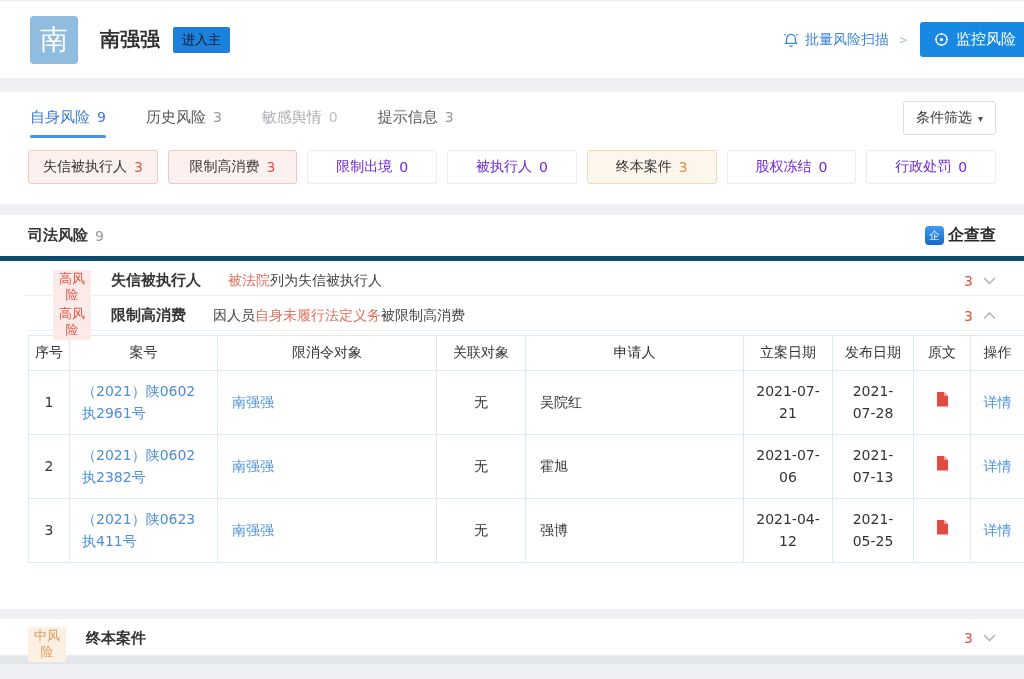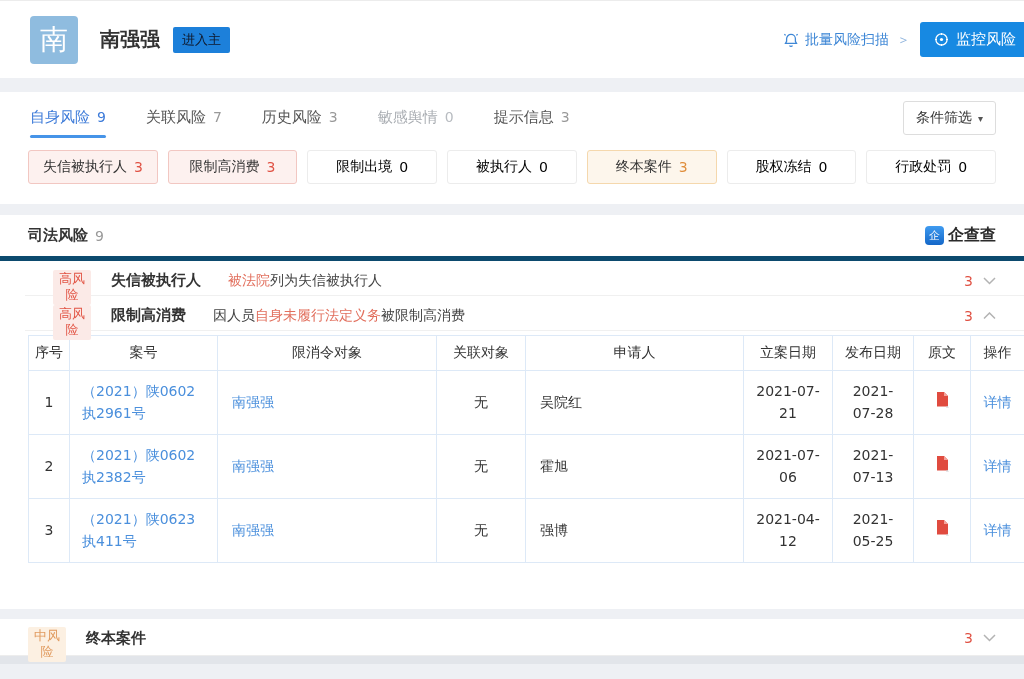--- a/index.html
+++ b/index.html
@@ -22,21 +22,21 @@
   .tab { position:relative; height:42px; display:flex; align-items:center; gap:7px; font-size:15px; color:#555; cursor:pointer; }
   .tab .cnt { color:#999; font-size:14px; }
   .tab.active { color:#3d7bd9; }
   .tab.active .cnt { color:#3d7bd9; }
   .tab.active::after { content:""; position:absolute; left:0; right:0; bottom:0; height:3px; background:#4694e8; border-radius:2px; }
   .tab.muted { color:#a9adb2; } .tab.muted .cnt { color:#b8bcc1; }
   .filter-btn { position:absolute; right:28px; top:9px; display:flex; align-items:center; gap:6px; background:#fff; border:1px solid #ddd; border-radius:3px; padding:7px 12px; font-size:14px; color:#333; cursor:pointer; font-family:inherit; }
   .filter-btn .caret { font-size:10px; color:#555; }
 
   .chips { display:flex; gap:10px; margin:8px 28px 18px; }
-  .chip { flex:1; height:34px; display:flex; align-items:center; justify-content:center; gap:7px; border:1px solid #ececec; border-radius:3px; font-size:14px; color:#000000; background:#fff; cursor:pointer; }
+  .chip { flex:1; height:34px; display:flex; align-items:center; justify-content:center; gap:7px; border:1px solid #ececec; border-radius:3px; font-size:14px; color:#6d28d9; background:#fff; cursor:pointer; }
   .chip .cnt { font-size:14px; }
   .chip.red { border-color:#f2c7c2; background:#fdf1ef; color:#333; }
   .chip.red .cnt { color:#e05244; }
   .chip.orange { border-color:#f5d8ad; background:#fdf6ec; color:#333; }
   .chip.orange .cnt { color:#e08e3c; }
 
   
   .section-card { margin-top:11px; background:#fff; padding-bottom:46px; }
   .section-head { display:flex; align-items:center; height:46px; padding:0 28px; border-bottom:5px solid #0c4a6e; }
   .section-title { font-size:15px; font-weight:600; color:#333; }
@@ -101,24 +101,20 @@
         <span>监控风险</span>
       </button>
     </div>
   </header>
 
   <div class="main-card">
     <div class="tabbar">
       <div class="tab active">
           <span>自身风险</span>
           <span class="cnt">9</span>
-        </div>
-      <div class="tab">
-          <span>关联风险</span>
-          <span class="cnt">7</span>
         </div>
       <div class="tab">
           <span>历史风险</span>
           <span class="cnt">3</span>
         </div>
       <div class="tab muted">
           <span>敏感舆情</span>
           <span class="cnt">0</span>
         </div>
       <div class="tab">

